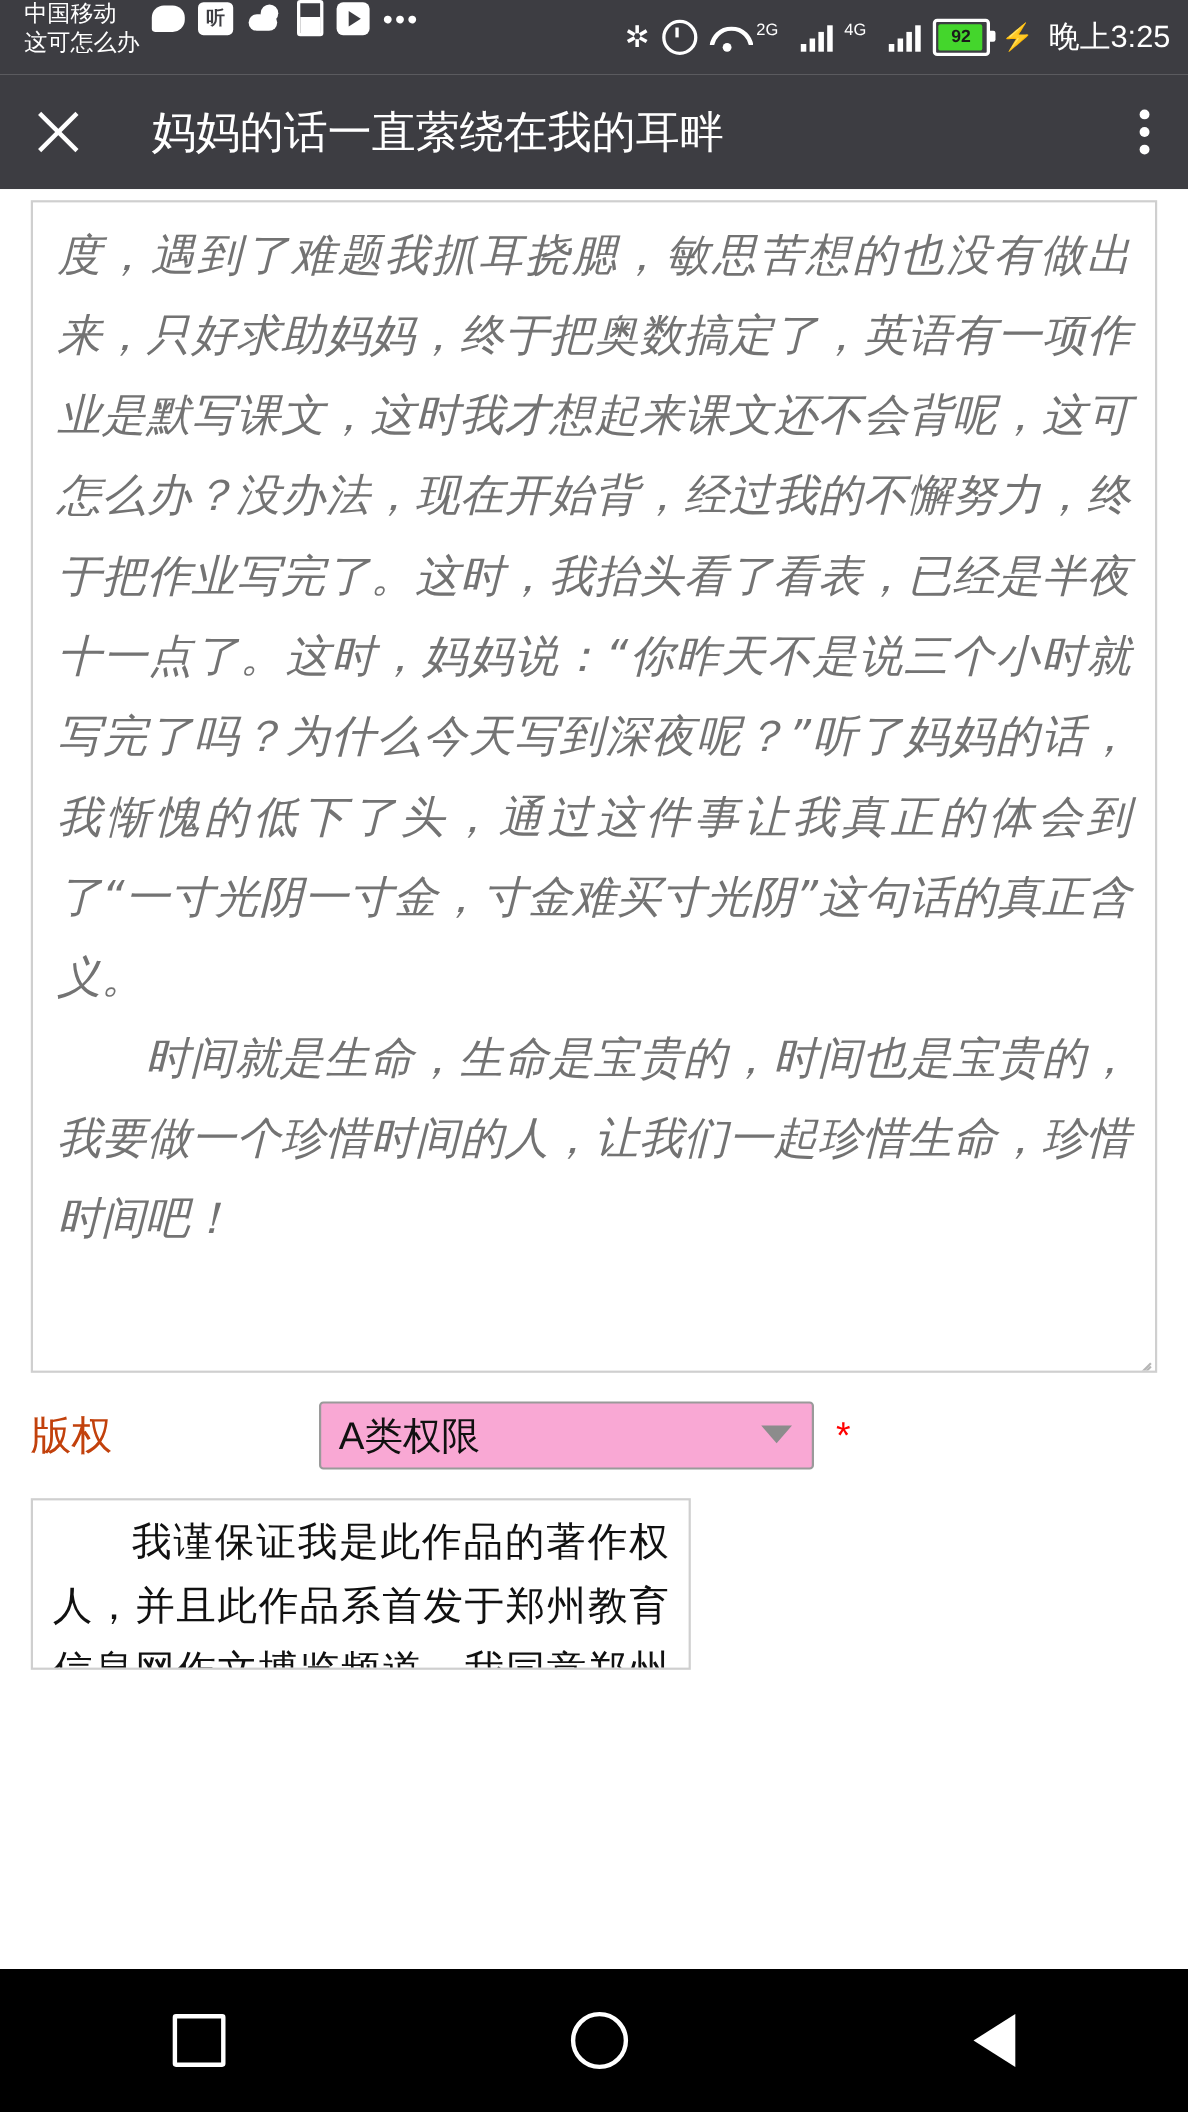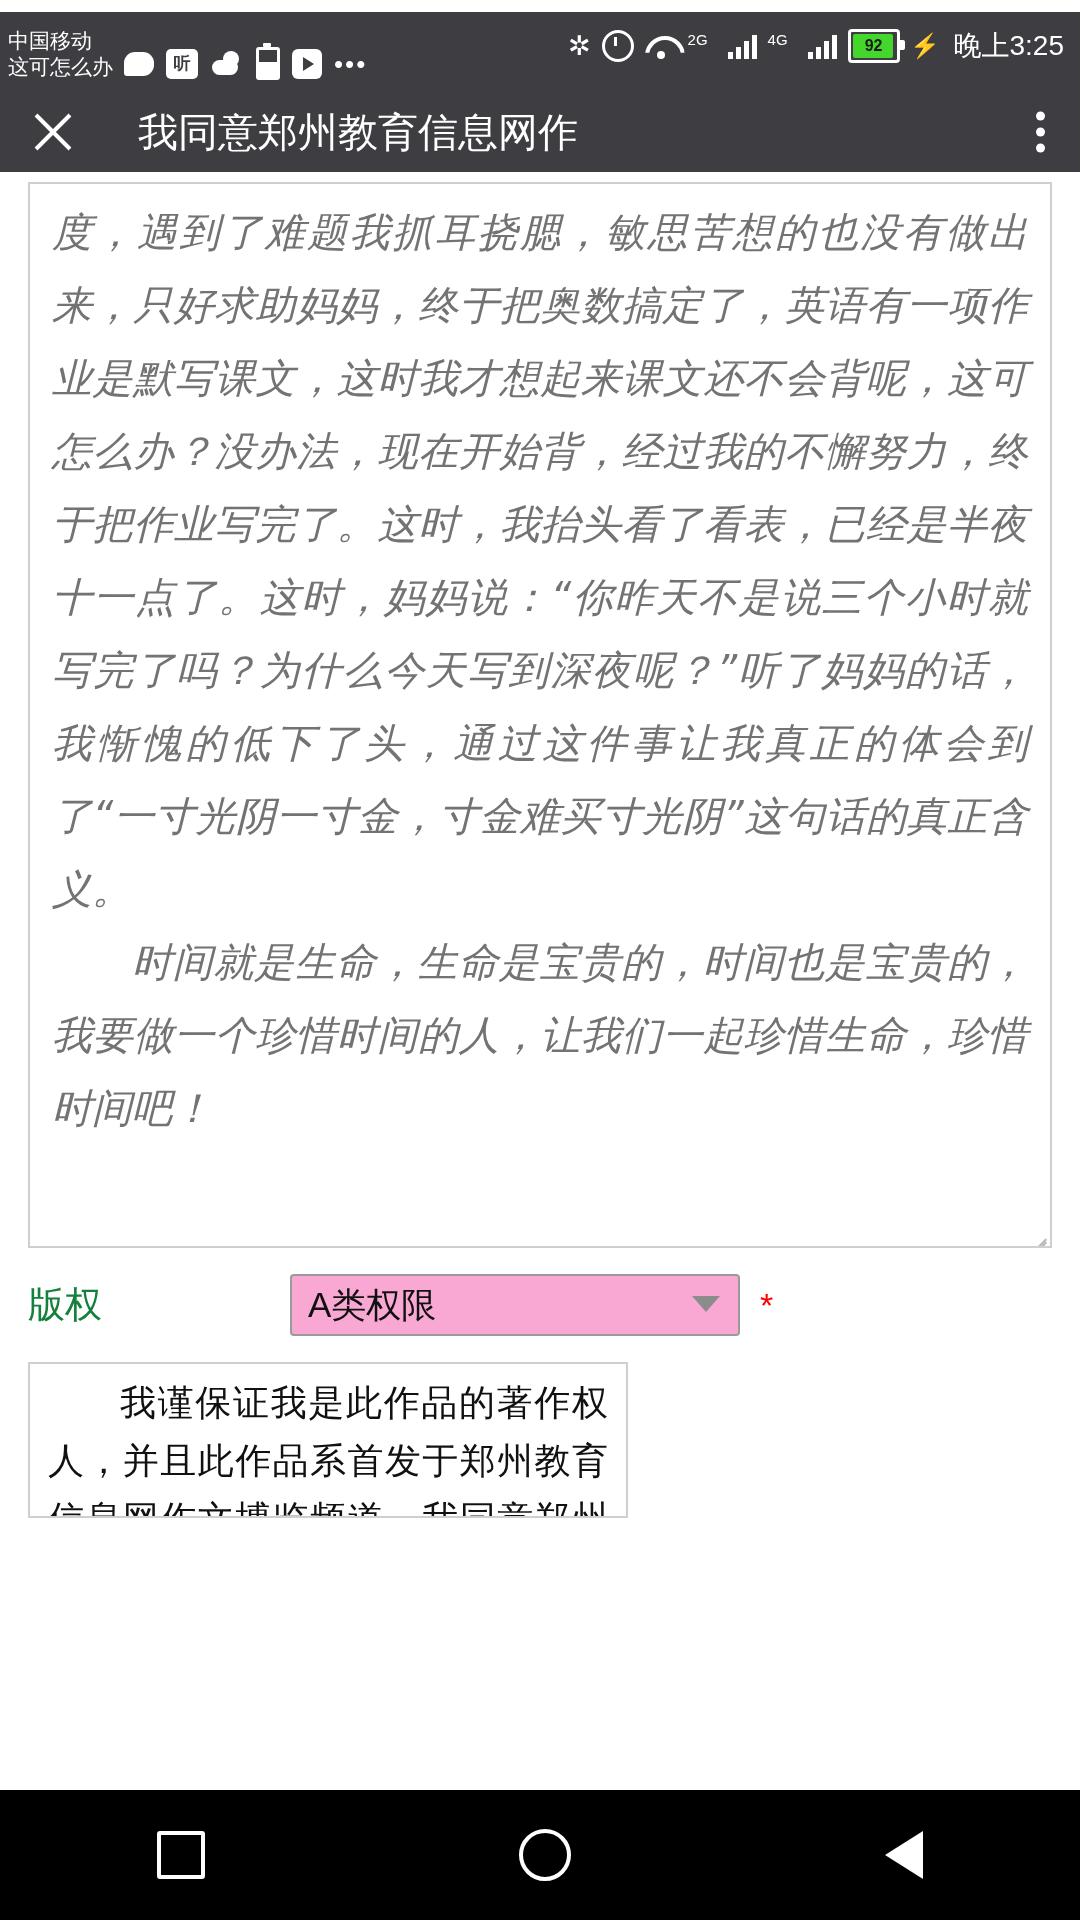--- a/index.html
+++ b/index.html
@@ -14,25 +14,24 @@
     overflow: hidden;
     position: relative;
   }
 
   
   .statusbar {
     height: 68px;
     background: #3d3d42;
     color: #ffffff;
     display: flex;
-    align-items: flex-end;
-    padding: 0 8px;
+    align-items: flex-start;
+    padding: 0 22px;
     box-sizing: border-box;
     position: relative;
-    margin-top: 12px;
   }
   .carrier {
     font-size: 21px;
     line-height: 26px;
     width: 108px;
     flex: none;
   }
   .carrier div { white-space: nowrap; }
   .status-icons-left {
     display: flex;
@@ -318,21 +317,21 @@
   .form-row {
     display: flex;
     align-items: center;
     padding: 0 28px;
     margin-top: 26px;
   }
   .form-label {
     width: 262px;
     flex: none;
     font-size: 37px;
-    color: #15803d;
+    color: #c2410c;
   }
   .select-wrap {
     position: relative;
     width: 450px;
     height: 62px;
   }
   .select-box {
     width: 100%;
     height: 100%;
     box-sizing: border-box;
@@ -456,21 +455,21 @@
       <span class="battery-fill"></span>
       <span class="battery-num">92</span>
     </span>
     <span class="bolt">⚡</span>
     <span class="time-txt">晚上3:25</span>
   </div>
 </div>
 
 <div class="appbar">
   <span class="close-x"></span>
-  <span class="appbar-title">我同意郑州教育信息网作</span>
+  <span class="appbar-title">妈妈的话一直萦绕在我的耳畔</span>
   <span class="kebab">
       <i></i>
       <i></i>
       <i></i>
     </span>
 </div>
 
 <div class="page">
 
   <div class="textarea-box">

